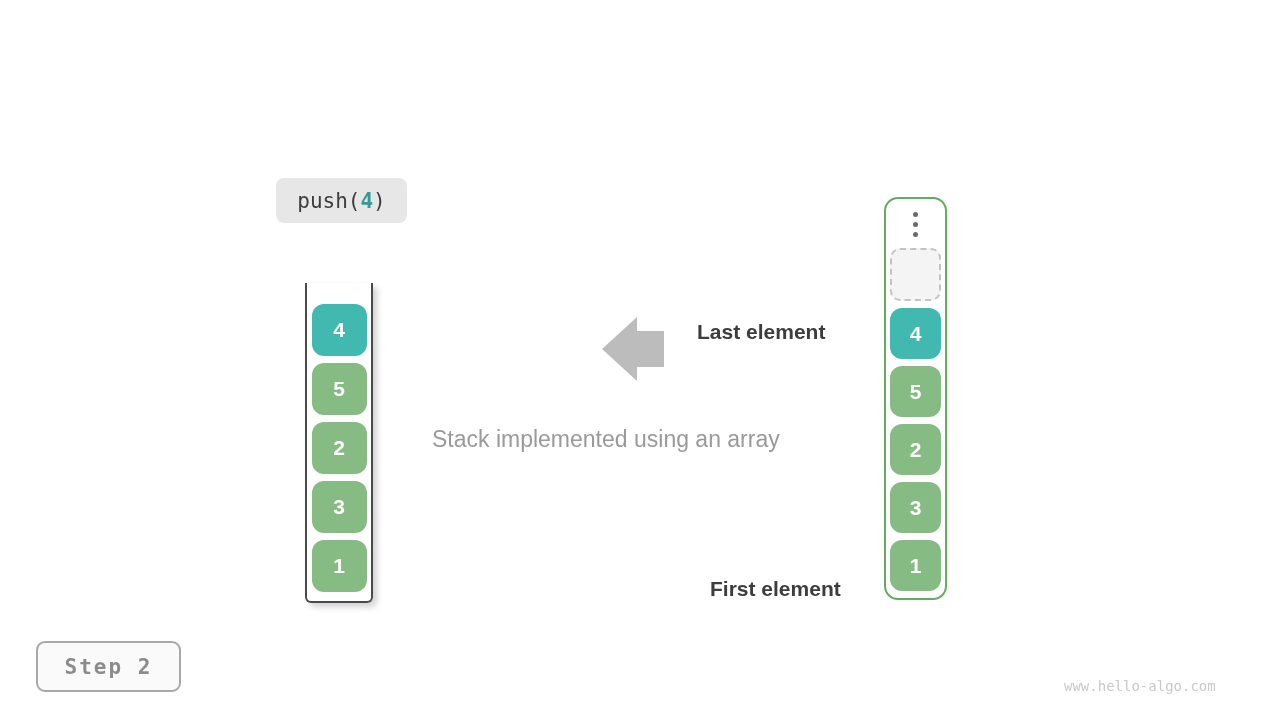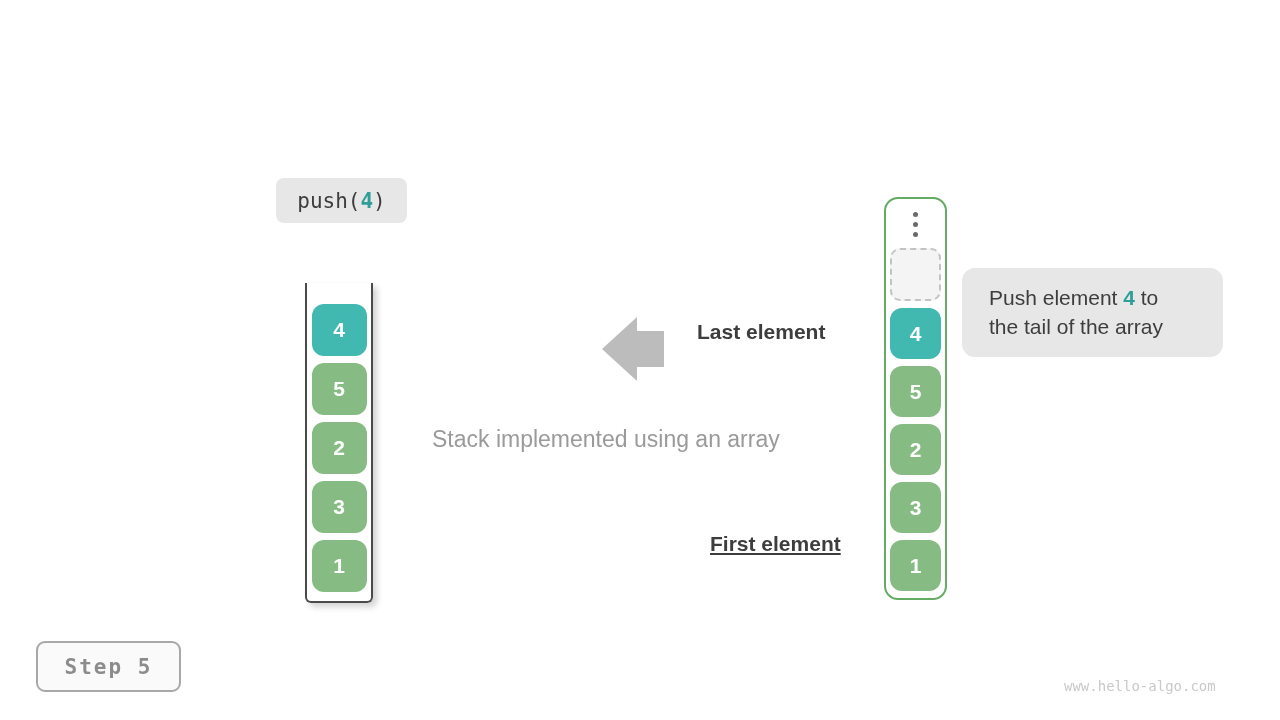--- a/index.html
+++ b/index.html
@@ -86,21 +86,21 @@
   .arrow-wrap { position: absolute; left: 602px; top: 317px; width: 62px; height: 64px; }
 
   
   .label {
     position: absolute;
     font-size: 21px; font-weight: bold;
     color: var(--dark_text);
     white-space: nowrap;
   }
   .label-last  { left: 697px; top: 320px; }
-  .label-first { left: 710px; top: 532px; text-decoration: underline; }
+  .label-first { left: 710px; top: 577px; }
   .caption {
     position: absolute;
     left: 432px; top: 426px;
     font-size: 23px;
     color: var(--muted_text);
     white-space: nowrap;
   }
 
   
   .bubble {
@@ -176,22 +176,18 @@
       <span class="dot"></span>
     </div>
     <div class="empty-slot"></div>
     <div class="cell teal">4</div>
     <div class="cell green">5</div>
     <div class="cell green">2</div>
     <div class="cell green">3</div>
     <div class="cell green">1</div>
   </div>
 
-  <div class="bubble">
-    <span>Push element </span><span class="accent">4</span><span> to</span><br>
-    <span>the tail of the array</span>
-  </div>
 
-  <div class="step-chip">Step 5</div>
+  <div class="step-chip">Step 2</div>
 
   <div class="watermark">www.hello-algo.com</div>
 
 </div>
 
 </body></html>

